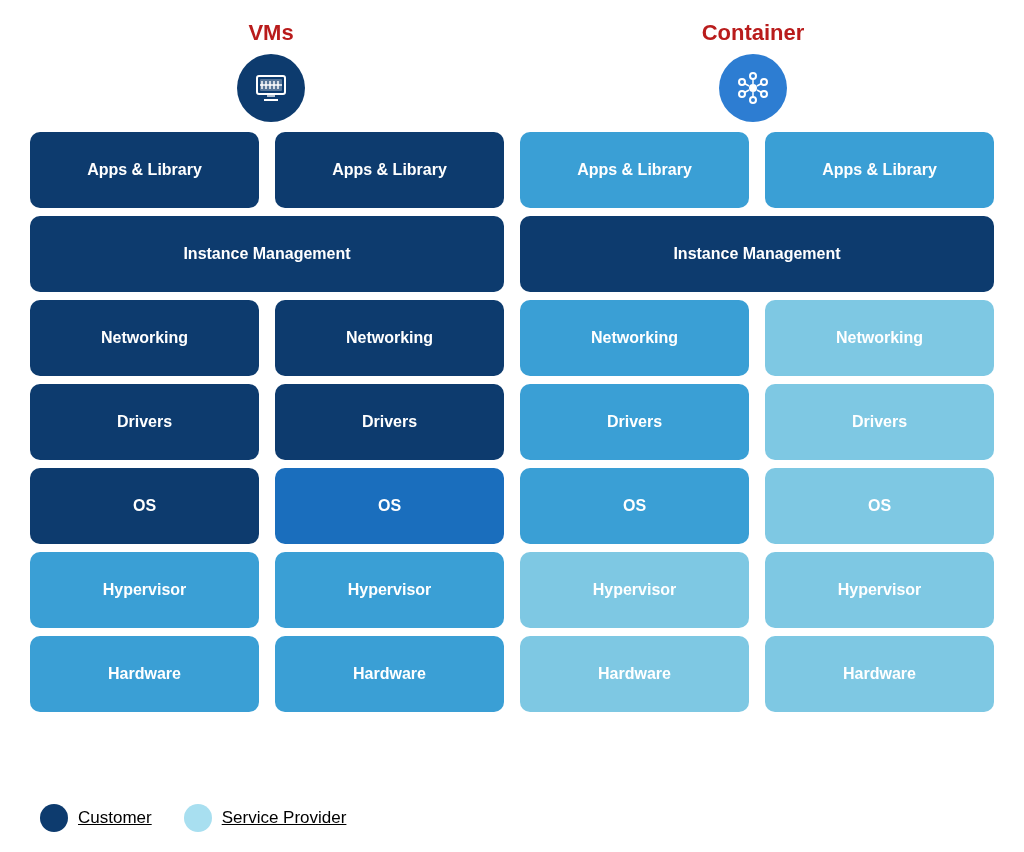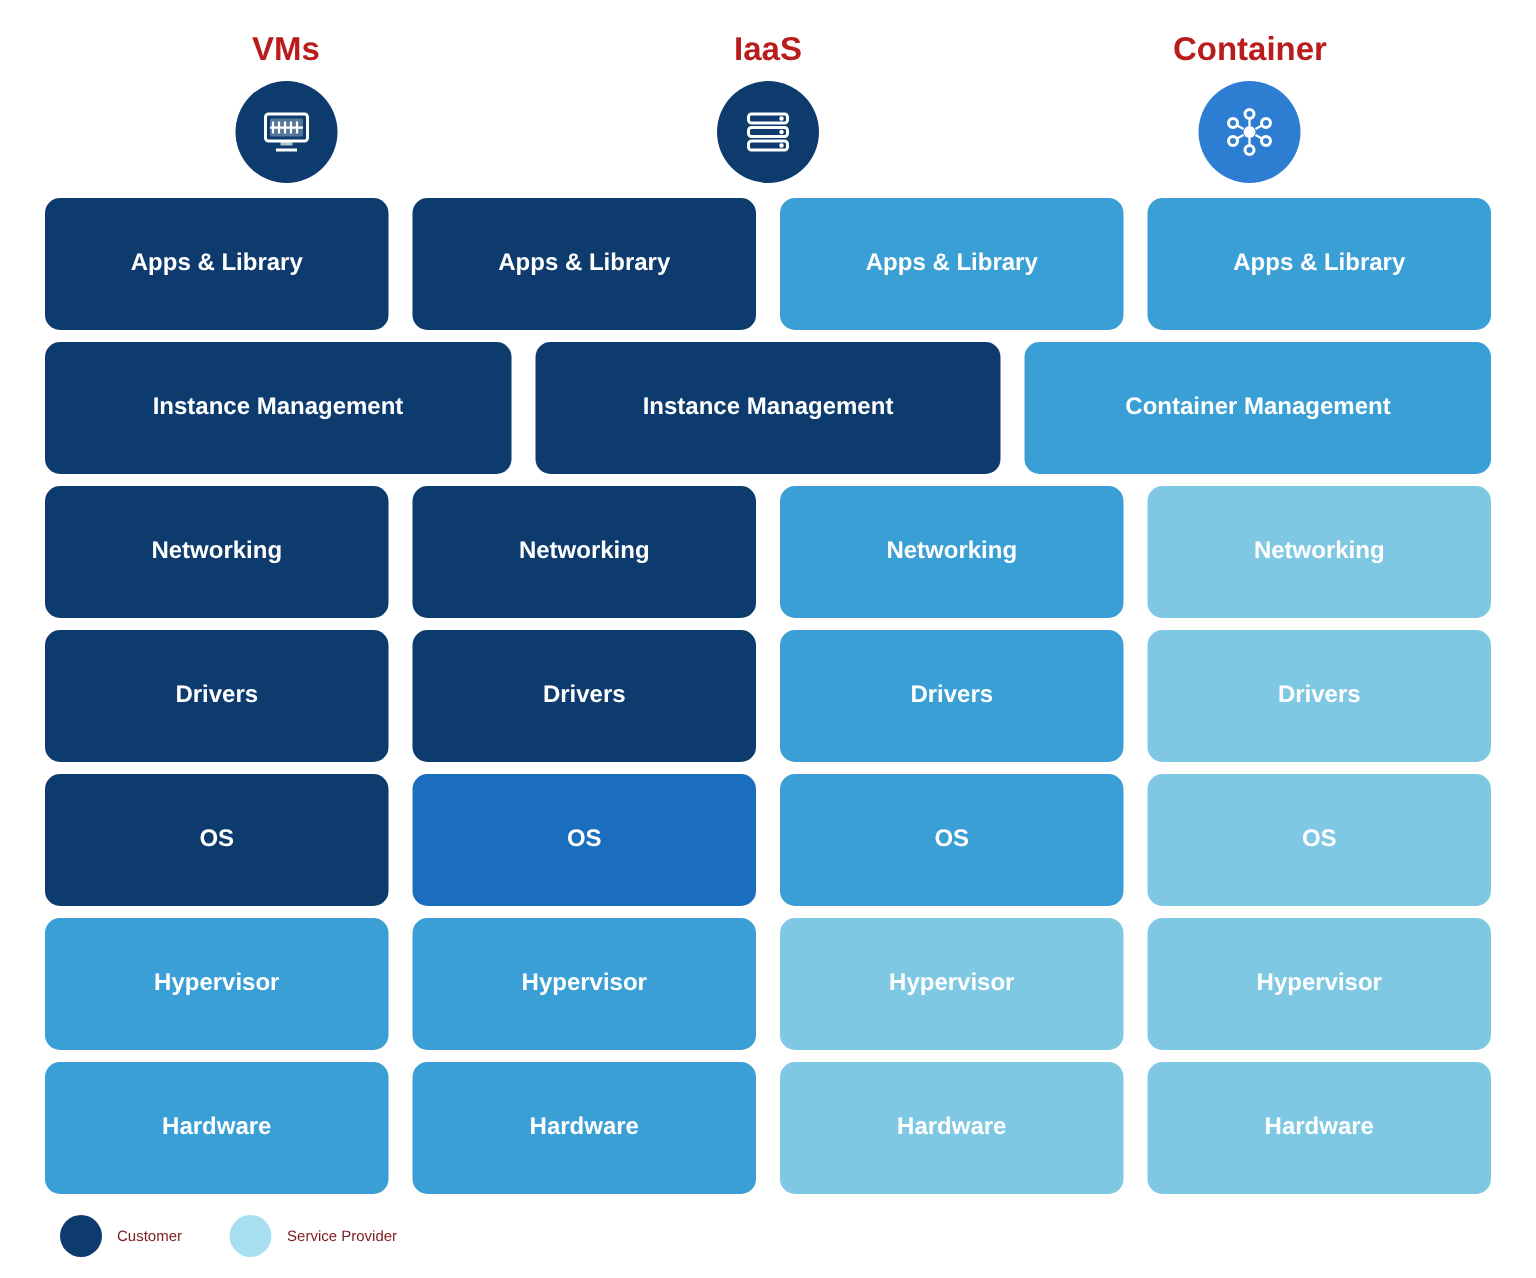--- a/index.html
+++ b/index.html
@@ -59,21 +59,21 @@
       display: flex;
       flex-direction: column;
       gap: 8px;
       flex: 1;
     }
 
     .grid-row {
       display: flex;
       flex-direction: row;
       gap: 16px;
-      height: 88px;
+      height: 76px;
     }
 
     .cell {
       flex: 1;
       border-radius: 10px;
       display: flex;
       align-items: center;
       justify-content: center;
       text-align: center;
       font-size: 16px;
@@ -100,23 +100,24 @@
       gap: 10px;
     }
 
     .legend-dot {
       width: 28px;
       height: 28px;
       border-radius: 50%;
     }
 
     .legend-label {
-      font-size: 10px;
-      color: #7f1d1d;
+      font-size: 17px;
+      color: #000000;
       font-weight: 500;
+      text-decoration: underline;
     }
   </style>
 </head>
 <body>
 
 <div class="main-table">
   <div class="header-row">
       <div class="col-header">
         <div class="col-title">VMs</div>
         <div class="icon-circle" style="background: rgb(13, 59, 110);">
@@ -124,33 +125,20 @@
       <rect x="4" y="6" width="28" height="18" rx="2" stroke="white" stroke-width="2" fill="none"></rect>
       <rect x="7" y="9" width="22" height="12" rx="1" fill="white" opacity="0.3"></rect>
       <line x1="9" y1="11" x2="9" y2="19" stroke="white" stroke-width="1.5"></line>
       <line x1="13" y1="11" x2="13" y2="19" stroke="white" stroke-width="1.5"></line>
       <line x1="17" y1="11" x2="17" y2="19" stroke="white" stroke-width="1.5"></line>
       <line x1="21" y1="11" x2="21" y2="19" stroke="white" stroke-width="1.5"></line>
       <line x1="25" y1="11" x2="25" y2="19" stroke="white" stroke-width="1.5"></line>
       <line x1="7" y1="15" x2="29" y2="15" stroke="white" stroke-width="1.5"></line>
       <rect x="14" y="24" width="8" height="3" fill="white" opacity="0.7"></rect>
       <line x1="11" y1="30" x2="25" y2="30" stroke="white" stroke-width="2"></line>
-    </svg>
-        </div>
-      </div>
-      <div class="col-header">
-        <div class="col-title">IaaS</div>
-        <div class="icon-circle" style="background: rgb(13, 59, 110);">
-          <svg xmlns="http://www.w3.org/2000/svg" width="36" height="36" viewBox="0 0 36 36" fill="white">
-      <rect x="5" y="6" width="26" height="6" rx="2" stroke="white" stroke-width="2" fill="none"></rect>
-      <circle cx="27" cy="9" r="1.5" fill="white"></circle>
-      <rect x="5" y="15" width="26" height="6" rx="2" stroke="white" stroke-width="2" fill="none"></rect>
-      <circle cx="27" cy="18" r="1.5" fill="white"></circle>
-      <rect x="5" y="24" width="26" height="6" rx="2" stroke="white" stroke-width="2" fill="none"></rect>
-      <circle cx="27" cy="27" r="1.5" fill="white"></circle>
     </svg>
         </div>
       </div>
       <div class="col-header">
         <div class="col-title">Container</div>
         <div class="icon-circle" style="background: rgb(45, 125, 210);">
           <svg xmlns="http://www.w3.org/2000/svg" width="36" height="36" viewBox="0 0 36 36" fill="none">
       <circle cx="18" cy="18" r="4" fill="white"></circle>
       <circle cx="18" cy="6" r="3" stroke="white" stroke-width="2"></circle>
       <circle cx="18" cy="30" r="3" stroke="white" stroke-width="2"></circle>
@@ -171,21 +159,20 @@
   <div class="grid-rows">
       <div class="grid-row">
         <div class="cell" style="background: rgb(13, 59, 110);">Apps &amp; Library</div>
         <div class="cell" style="background: rgb(13, 59, 110);">Apps &amp; Library</div>
         <div class="cell" style="background: rgb(58, 159, 213);">Apps &amp; Library</div>
         <div class="cell" style="background: rgb(58, 159, 213);">Apps &amp; Library</div>
       </div>
       <div class="grid-row">
         <div class="cell" style="background: rgb(13, 59, 110);">Instance Management</div>
         <div class="cell" style="background: rgb(13, 59, 110);">Instance Management</div>
-        <div class="cell" style="background: rgb(58, 159, 213);">Container Management</div>
       </div>
       <div class="grid-row">
         <div class="cell" style="background: rgb(13, 59, 110);">Networking</div>
         <div class="cell" style="background: rgb(13, 59, 110);">Networking</div>
         <div class="cell" style="background: rgb(58, 159, 213);">Networking</div>
         <div class="cell" style="background: rgb(126, 200, 227);">Networking</div>
       </div>
       <div class="grid-row">
         <div class="cell" style="background: rgb(13, 59, 110);">Drivers</div>
         <div class="cell" style="background: rgb(13, 59, 110);">Drivers</div>

